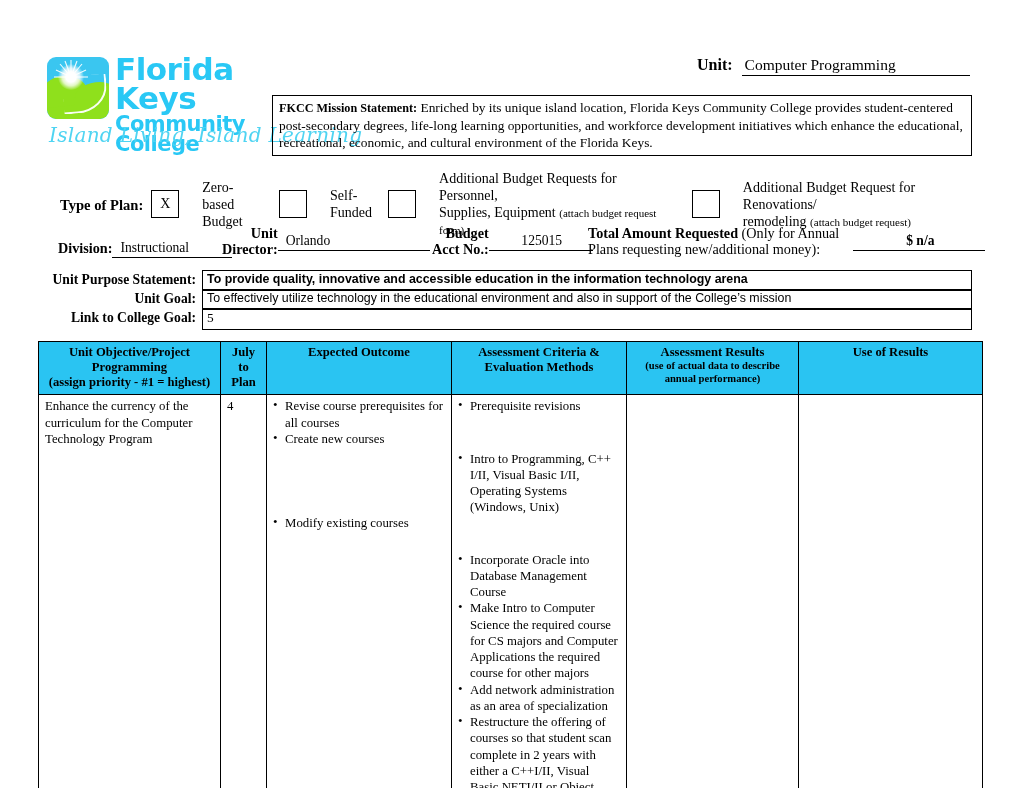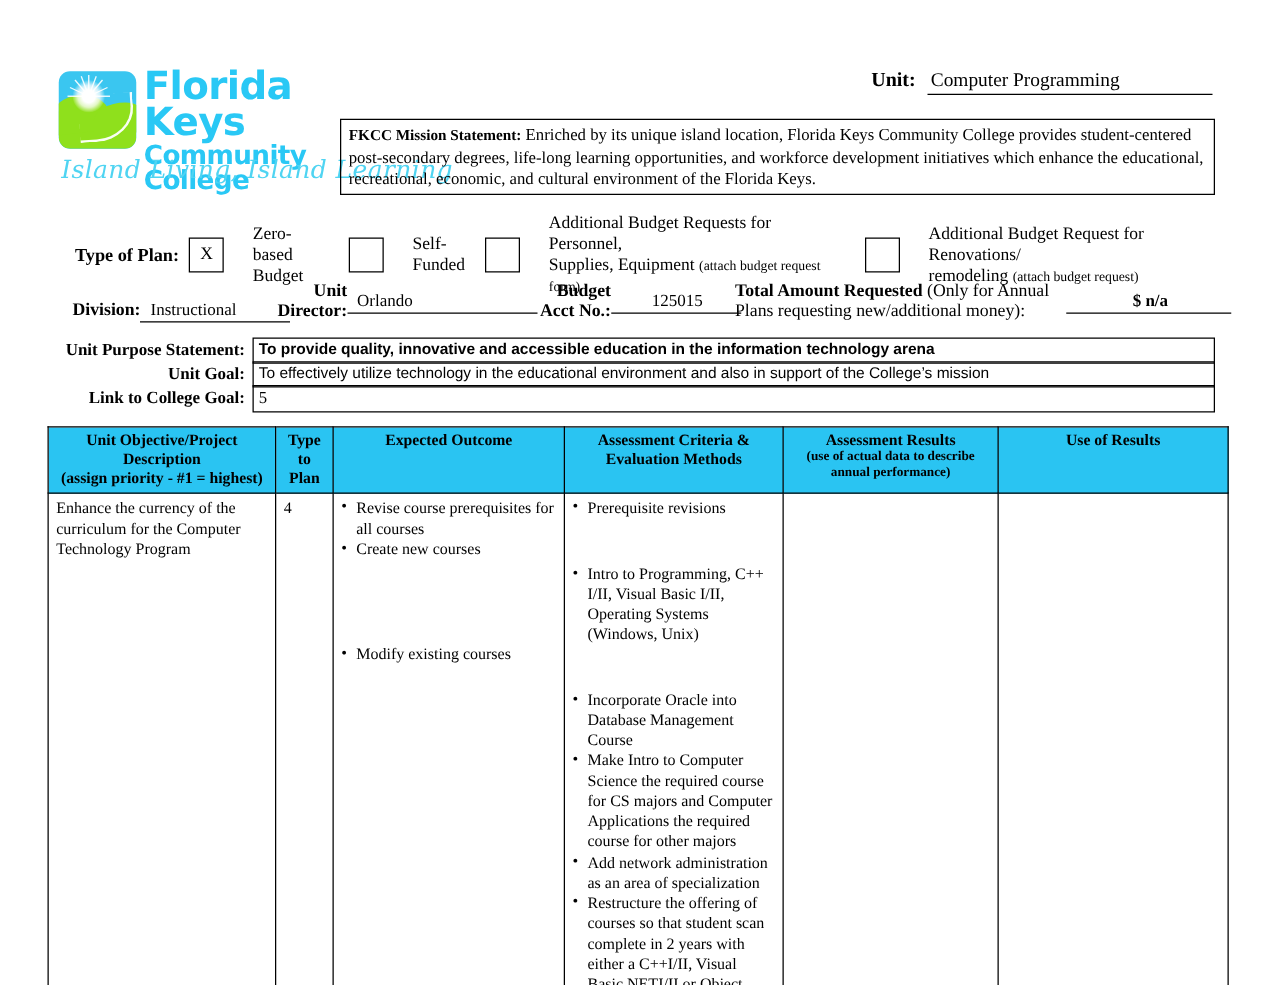--- a/index.html
+++ b/index.html
@@ -453,25 +453,25 @@
       <div class="p-label">Link to College Goal:</div>
       <div class="p-val serif">5</div>
     </div>
   </div>
 
   <table class="main-table">
     <thead>
       <tr>
         <th class="col-a">
           <div>Unit Objective/Project</div>
-          <div>Description</div>
+          <div>Programming</div>
           <div>(assign priority - #1 = highest)</div>
         </th>
         <th class="col-b">
-          <div>Type</div>
+          <div>July</div>
           <div>to</div>
           <div>Plan</div>
         </th>
         <th class="col-c">
           <div>Expected Outcome</div>
         </th>
         <th class="col-d">
           <div>Assessment Criteria &amp;</div>
           <div>Evaluation Methods</div>
         </th>

